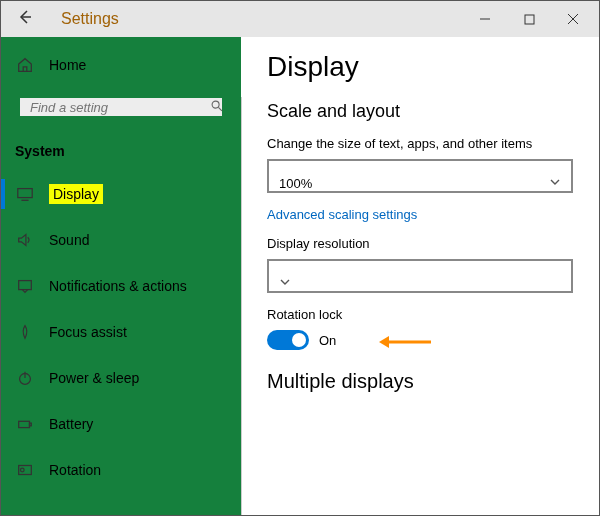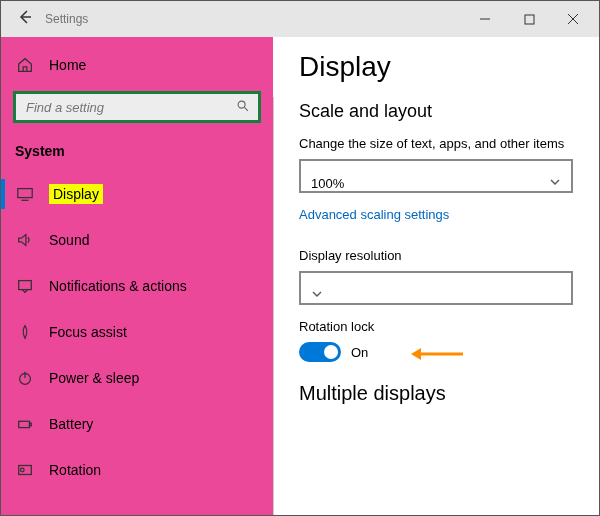--- a/index.html
+++ b/index.html
@@ -16,42 +16,42 @@
   }
   
   .titlebar {
     height: 36px;
     display: flex;
     align-items: center;
     padding: 0 4px 0 8px;
     background: #e6e6e6;
   }
   .titlebar .back { width: 32px; text-align: center; font-size: 16px; color: #333; }
-  .titlebar .title { font-size: 12px; margin-left: 4px; color: #737373; }
+  .titlebar .title { font-size: 16px; margin-left: 20px; color: #a16207; }
   .titlebar .spacer { flex: 1; }
   .winbtn { width: 44px; height: 30px; display: flex; align-items: center; justify-content: center; color: #333; font-size: 13px; }
   .winbtn svg { stroke: #333; }
   
   .layout { display: flex; height: calc(100% - 36px); }
   .sidebar {
-    width: 272px;
-    background: #ec4899;
+    width: 240px;
+    background: #15803d;
     padding: 8px 0 0 0;
     overflow-y: auto;
   }
   .home {
     display: flex; align-items: center;
     padding: 10px 14px;
     gap: 14px;
     font-size: 14px;
   }
   .search {
     margin: 6px 12px 14px 12px;
     height: 32px;
-    border: 3px solid #15803d;
+    border: 7px solid #15803d;
     background: #ededed;
     display: flex; align-items: center;
     padding: 0 8px;
   }
   .search input {
     flex: 1; border: none; background: transparent; outline: none;
     font-size: 13px; color: #555; font-style: italic;
   }
   .search .mag { color: #555; }
   .section-title {
@@ -83,21 +83,21 @@
     flex: 1;
     padding: 10px 26px 0 26px;
     overflow-y: auto;
     position: relative;
   }
   .content::before {
     content: ""; position: absolute; left: 0; top: 60px; bottom: 0; width: 1px; background: #ccc;
   }
   .page-title { font-size: 28px; font-weight: 400; margin: 4px 0 18px 0; }
   .sub-title { font-size: 18px; font-weight: 400; margin: 0 0 14px 0; }
-  .field-label { font-size: 13px; margin: 12px 0 8px 0; }
+  .field-label { font-size: 13px; margin: 0 0 8px 0; }
   .combo {
     border: 2px solid #888;
     height: 34px;
     display: flex; align-items: flex-end; justify-content: space-between;
     padding: 0 10px;
     margin-bottom: 14px;
     font-size: 13px;
   }
   .combo .chev { color: #555; }
   .link { color: #0067c0; font-size: 13px; display: inline-block; margin-bottom: 14px; }

